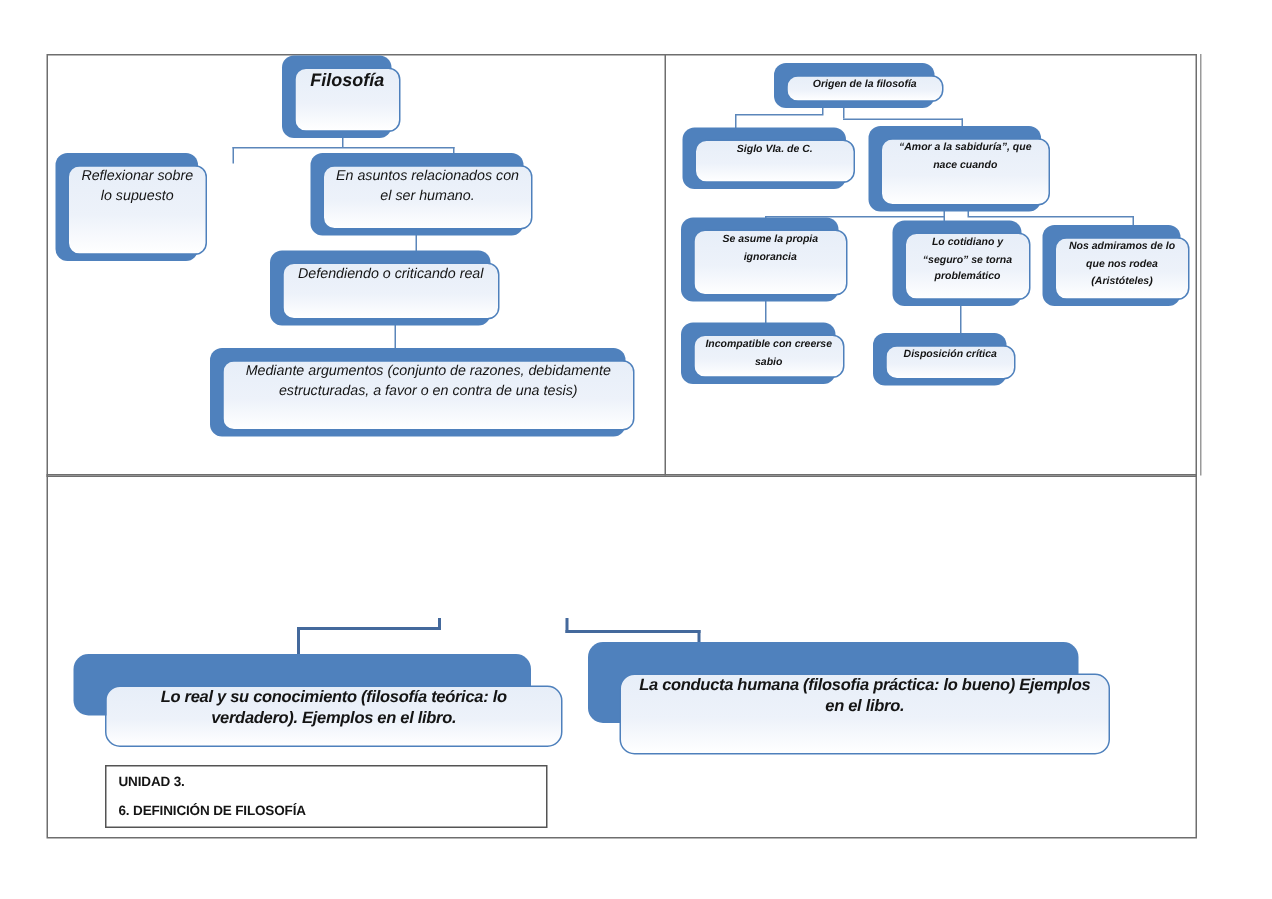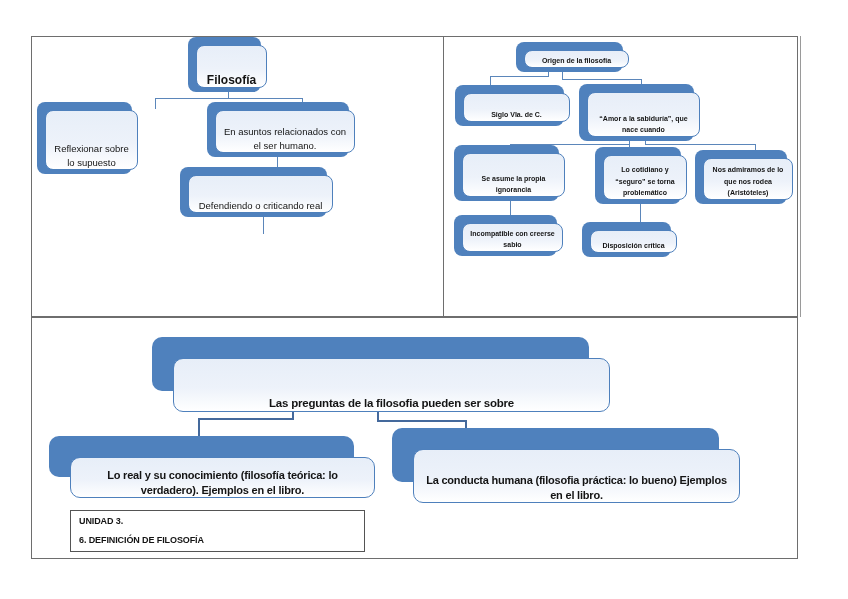--- a/index.html
+++ b/index.html
@@ -42,21 +42,21 @@
   .cb4{left:377px;top:412px;width:2px;height:10px}
   .cb5{left:377px;top:420px;width:90px;height:2px}
   .cb6{left:465px;top:420px;width:2px;height:13px}
   
   .node{position:absolute;}
   .back{position:absolute;background:#4f81bd;z-index:2;}
   .face{
     position:relative;z-index:3;width:100%;height:100%;box-sizing:border-box;
     border:1.5px solid #4e80bc;
     background:linear-gradient(180deg,#e7eef8 0%,#edf2fa 55%,#ffffff 100%);
-    display:flex;align-items:flex-end;justify-content:center;text-align:center;
+    display:flex;align-items:flex-start;justify-content:center;text-align:center;font-style:italic;
   }
   .sm .back{left:-8px;top:-8px;width:calc(100% + 2px);height:calc(100% + 12px);border-radius:8px;}
   .sm .face{border-radius:8px;}
   .lg .back{left:-21px;top:-21px;width:100%;height:100%;border-radius:10px;}
   .lg .face{border-radius:10px;}
   .n-filo{left:196px;top:45px;width:71px;height:43px;font-size:12px;font-weight:bold;}
   .n-refl{left:45px;top:110px;width:93px;height:60px;font-size:9.5px;}
   .n-refl .face{padding:0 13px;}
   .n-asun{left:215px;top:110px;width:140px;height:43px;font-size:9.5px;}
   .n-defe{left:188px;top:175px;width:145px;height:38px;font-size:9.5px;}
@@ -140,20 +140,26 @@
     <div class="face">
         <span>Reflexionar sobre lo supuesto</span>
       </div>
   </div>
   <div class="node sm lsmall n-defe">
     <div class="back"></div>
     <div class="face">
         <span>Defendiendo o criticando real</span>
       </div>
   </div>
+  <div class="node sm lsmall n-medi">
+    <div class="back"></div>
+    <div class="face">
+        <span>Mediante argumentos (conjunto de razones, debidamente estructuradas, a favor o en contra de una tesis)</span>
+      </div>
+  </div>
 
   <div class="node sm rsmall n-orig">
     <div class="back"></div>
     <div class="face">
         <span>Origen de la filosofía</span>
       </div>
   </div>
   <div class="node sm rsmall n-sigl">
     <div class="back"></div>
     <div class="face">
@@ -190,26 +196,20 @@
         <span>Incompatible con creerse sabio</span>
       </div>
   </div>
   <div class="node sm rsmall n-disp">
     <div class="back"></div>
     <div class="face">
         <span>Disposición crítica</span>
       </div>
   </div>
 
-  <div class="node lg n-preg">
-    <div class="back"></div>
-    <div class="face">
-        <span>Las preguntas de la filosofia pueden ser sobre</span>
-      </div>
-  </div>
   <div class="node lg n-real">
     <div class="back"></div>
     <div class="face">
         <span>Lo real y su conocimiento (filosofía teórica: lo verdadero). Ejemplos en el libro.</span>
       </div>
   </div>
   <div class="node lg n-cond">
     <div class="back"></div>
     <div class="face">
         <span>La conducta humana (filosofia práctica: lo bueno) Ejemplos en el libro.</span>

